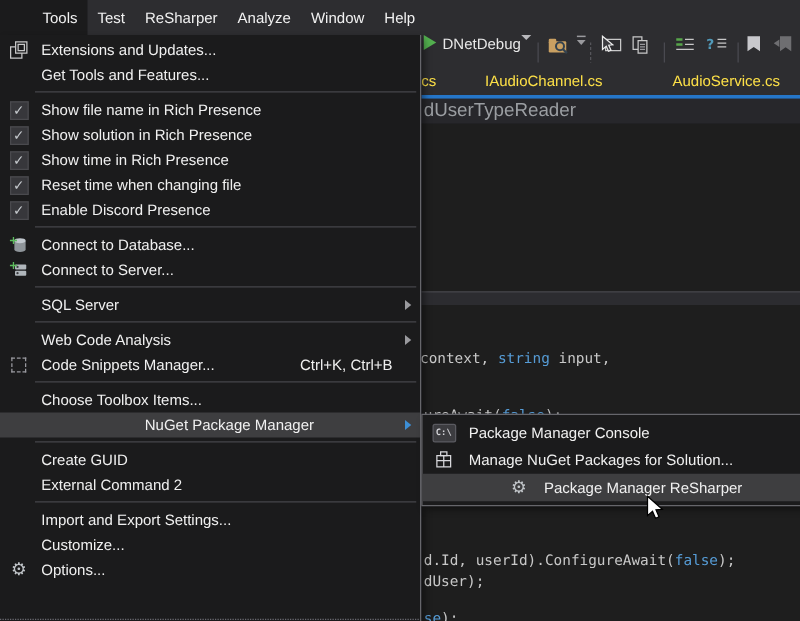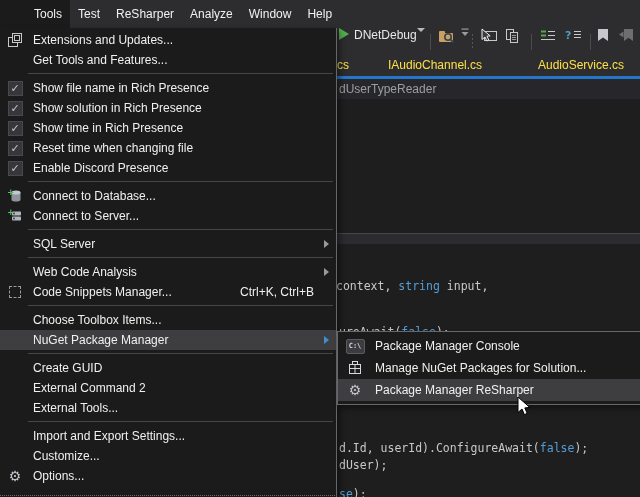--- a/index.html
+++ b/index.html
@@ -18,35 +18,35 @@
   .tb-label{color:#e8e8e8;font-size:12px;}
   .tsep{width:1px;height:16px;background:#4a4a50;margin-top:6px;}
   .tsep.dotted{background:repeating-linear-gradient(#55555a 0 2px,transparent 2px 4px);}
   .chev{width:0;height:0;border-top:4px solid #b8b8bc;border-left:4px solid transparent;border-right:4px solid transparent;}
 
   
   #tabstrip{position:absolute;left:337px;top:56px;right:0;height:20px;background:#2d2d30;}
   .tab{position:absolute;top:58px;color:#fde047;font-size:12px;white-space:nowrap;}
   #accent-line{position:absolute;left:337px;top:76px;right:0;height:3px;background:#2576c9;}
   #breadcrumb{position:absolute;left:337px;top:79px;right:0;height:20px;background:#27272b;border-bottom:1px solid #1b1b1c;}
-  #breadcrumb span{display:block;margin-left:2px;line-height:20px;font-size:12px;color:#9b9ea2;}
+  #breadcrumb span{display:block;margin-left:2px;line-height:20px;font-size:15px;color:#9b9ea2;}
 
   
   #editor{position:absolute;left:337px;top:99px;right:0;bottom:0;background:#1e1e1e;}
   #splitter{position:absolute;left:337px;top:233px;right:0;height:10px;background:#2c2c30;border-top:1px solid #45454b;}
   .code-line{position:absolute;font-family:"DejaVu Sans Mono",monospace;font-size:11.5px;white-space:pre;color:#c8c8c8;z-index:2;}
   .code-line .kw{color:#569cd6;}
 
   
   #tools-menu{position:absolute;left:0;top:28px;width:337px;height:469px;background:#1b1b1c;
               border-right:1px solid #66666b;box-sizing:border-box;padding-top:2px;z-index:10;
               box-shadow:3px 3px 6px rgba(0,0,0,.45);}
   #menu-bottom-edge{position:absolute;left:0;right:1px;bottom:1px;border-top:1px dotted #6a6a70;}
   .mrow{height:20px;display:flex;align-items:center;position:relative;color:#f0f0f0;font-size:12px;padding:0 2px;cursor:default;}
-  .mrow.hl{background:#3e3e40;}
+  .mrow.hl{background:#3e3e40;justify-content:center;}
   .mic{width:26px;flex:none;display:flex;align-items:center;justify-content:center;}
   .mlabel{margin-left:5px;white-space:nowrap;}
   .shortcut{margin-left:auto;margin-right:20px;color:#f0f0f0;}
   .arrow{position:absolute;right:7px;width:0;height:0;border-left:5px solid #9a9a9e;
          border-top:4px solid transparent;border-bottom:4px solid transparent;}
   .arrow.blue{border-left-color:#3d8fd6;}
   .msep{border-top:1px solid #46464a;margin:3px 3px 4px 28px;}
   .checkbox{width:15px;height:15px;background:#37373b;border:1px solid #4a4a4e;display:flex;align-items:center;justify-content:center;box-sizing:border-box;}
 
   #nuget-submenu{position:absolute;left:337px;top:331px;width:320px;background:#1b1b1c;
@@ -294,24 +294,20 @@
       </div>
       <div class="msep"></div>
       <div class="mrow">
         <span class="mic"></span>
         <span class="mlabel">Create GUID</span>
       </div>
       <div class="mrow">
         <span class="mic"></span>
         <span class="mlabel">External Command 2</span>
       </div>
-      <div class="mrow">
-        <span class="mic"></span>
-        <span class="mlabel">External Tools...</span>
-      </div>
       <div class="msep"></div>
       <div class="mrow">
         <span class="mic"></span>
         <span class="mlabel">Import and Export Settings...</span>
       </div>
       <div class="mrow">
         <span class="mic"></span>
         <span class="mlabel">Customize...</span>
       </div>
       <div class="mrow">

